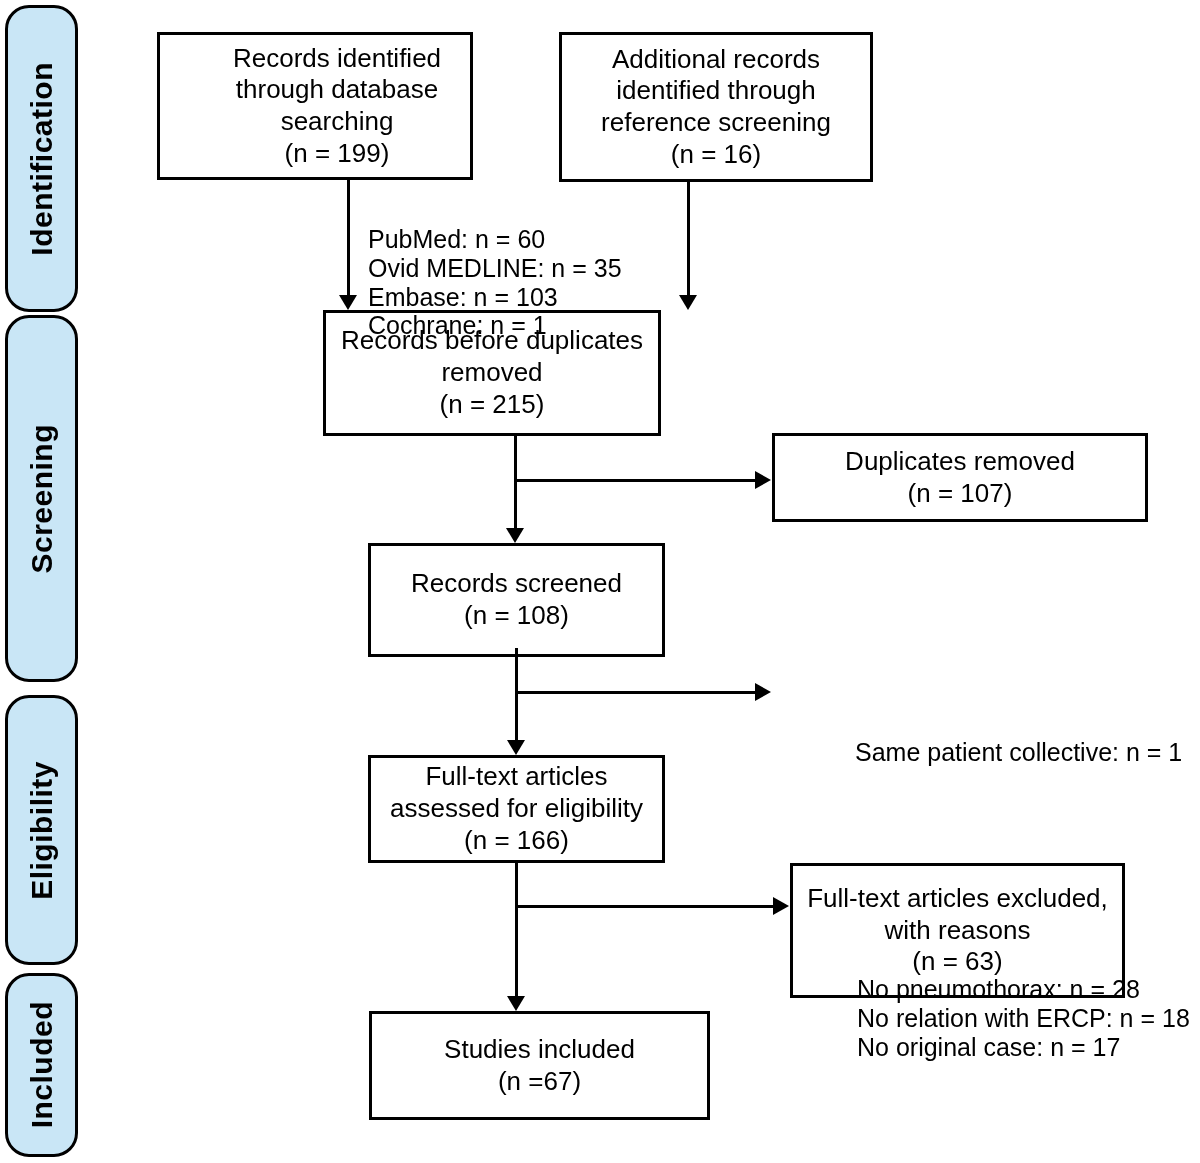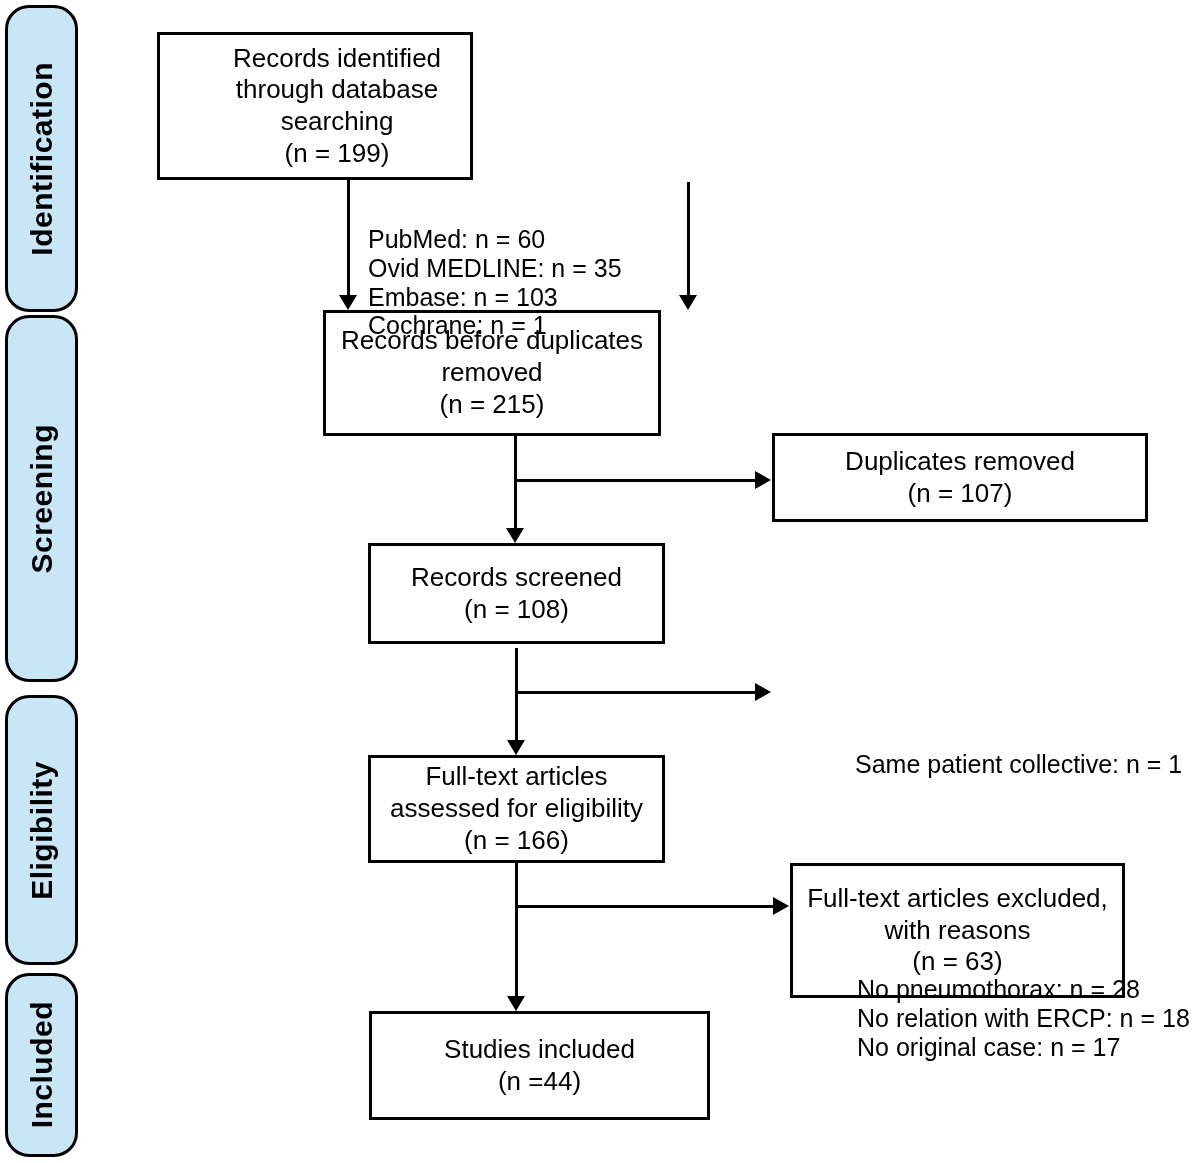--- a/index.html
+++ b/index.html
@@ -55,36 +55,36 @@
     justify-content: center;
     text-align: center;
     font-size: 26px;
     line-height: 1.22;
     white-space: pre-line;
   }
   #box-records-identified { left: 157px; top: 32px;  width: 316px; height: 148px; padding-left: 44px; }
   #box-additional-records { left: 559px; top: 32px;  width: 314px; height: 150px; }
   #box-before-duplicates  { left: 323px; top: 310px; width: 338px; height: 126px; }
   #box-duplicates-removed { left: 772px; top: 433px; width: 376px; height: 89px; }
-  #box-records-screened   { left: 368px; top: 543px; width: 297px; height: 101px; }
+  #box-records-screened   { left: 368px; top: 543px; width: 297px; height: 114px; }
   #box-record-excluded    { left: 772px; top: 651px; width: 336px; height: 86px; }
   #box-fulltext-assessed  { left: 368px; top: 755px; width: 297px; height: 108px; }
   #box-fulltext-excluded  { left: 790px; top: 863px; width: 335px; height: 135px; }
   #box-studies-included   { left: 369px; top: 1011px; width: 341px; height: 109px; }
 
   
   .annotation {
     position: absolute;
     font-size: 25px;
     line-height: 1.15;
     white-space: pre-line;
     text-align: left;
   }
   #ann-database-breakdown { left: 368px; top: 185px; margin-top: 40px; }
-  #ann-excluded-reason    { left: 855px; top: 738px; margin-top: 12px; }
+  #ann-excluded-reason    { left: 855px; top: 738px; }
   #ann-fulltext-reasons   { left: 857px; top: 975px; }
 
   
   .line { position: absolute; background: var(--stroke); }
   .line.v { width: 2.5px; }
   .line.h { height: 2.5px; }
 
   
   .arrow-down {
     position: absolute; width: 0; height: 0;
@@ -136,35 +136,39 @@
     <span class="stage-label">Eligibility</span>
   </div>
   <div class="stage" id="stage-included">
     <span class="stage-label">Included</span>
   </div>
 
   <div class="flow-box" id="box-records-identified">Records identified
 through database
 searching
 (n = 199)</div>
+  <div class="flow-box" id="box-additional-records">Additional records
+identified through
+reference screening
+(n = 16)</div>
   <div class="flow-box" id="box-before-duplicates">Records before duplicates
 removed
 (n = 215)</div>
   <div class="flow-box" id="box-duplicates-removed">Duplicates removed
 (n = 107)</div>
   <div class="flow-box" id="box-records-screened">Records screened
 (n = 108)</div>
   <div class="flow-box" id="box-fulltext-assessed">Full-text articles
 assessed for eligibility
 (n = 166)</div>
   <div class="flow-box" id="box-fulltext-excluded">Full-text articles excluded,
 with reasons
 (n = 63)</div>
   <div class="flow-box" id="box-studies-included">Studies included
-(n =44)</div>
+(n =67)</div>
 
   <div class="annotation" id="ann-database-breakdown">PubMed: n = 60
 Ovid MEDLINE: n = 35
 Embase: n = 103
 Cochrane: n = 1</div>
   <div class="annotation" id="ann-excluded-reason">Same patient collective: n = 1</div>
   <div class="annotation" id="ann-fulltext-reasons">No pneumothorax: n = 28
 No relation with ERCP: n = 18
 No original case: n = 17</div>
 

